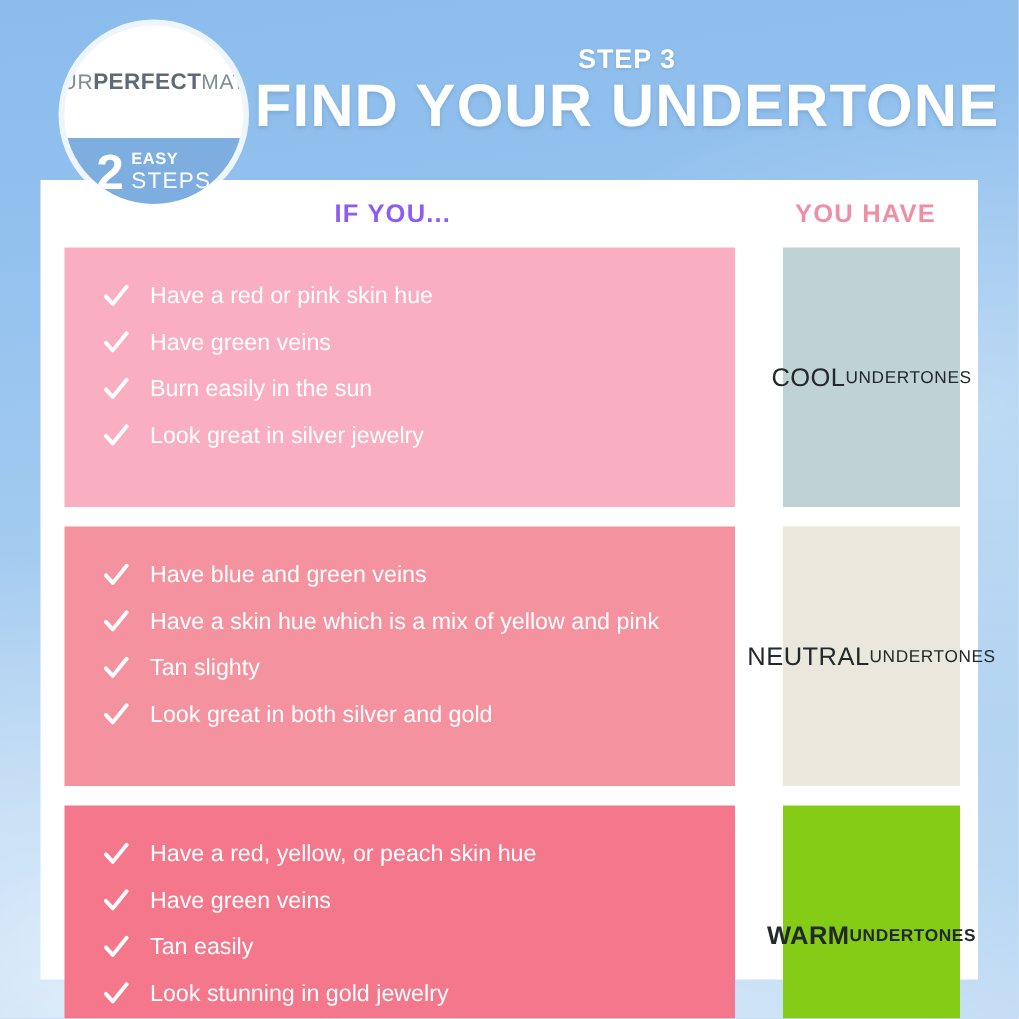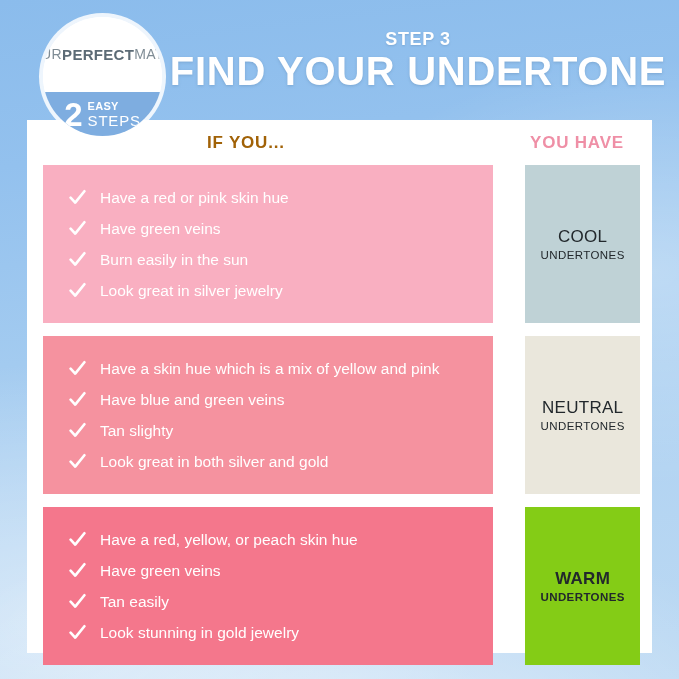--- a/index.html
+++ b/index.html
@@ -131,22 +131,22 @@
     width: 100%;
     height: 28px;
   }
   .col-header {
     position: absolute;
     font-size: 17px;
     font-weight: bold;
     letter-spacing: 0.8px;
   }
   .col-header-left {
-    left: 180px;
-    color: #a16207;
+    left: 196px;
+    color: #8b5cf6;
   }
   .col-header-right {
     left: 491px;
     width: 118px;
     text-align: center;
     color: #ef8fa6;
   }
 
   .rows {
     position: absolute;
@@ -158,21 +158,21 @@
   .row {
     display: flex;
     align-items: stretch;
     margin-bottom: 13px;
   }
   .row:last-child { margin-bottom: 0; }
 
   .criteria {
     width: 462px;
     box-sizing: border-box;
-    padding: 17px 20px 17px 26px;
+    padding: 17px 20px 32px 26px;
     display: flex;
     flex-direction: column;
     justify-content: center;
   }
   .criteria-item {
     display: flex;
     align-items: flex-start;
     color: #ffffff;
     font-size: 15.5px;
     line-height: 21px;
@@ -186,21 +186,21 @@
     position: relative;
   }
   .check-icon svg { display: block; }
   .criteria-text { flex: 1 1 auto; }
 
   .swatch {
     width: 118px;
     margin-left: 32px;
     box-sizing: border-box;
     display: flex;
-    flex-direction: column;
+    flex-direction: row;
     align-items: center;
     justify-content: center;
     color: #22282c;
   }
   .swatch-name {
     font-size: 17px;
     letter-spacing: 0.3px;
     line-height: 21px;
   }
   .swatch-sub {
@@ -284,29 +284,29 @@
           </div>
         </div>
         <div class="row">
           <div class="criteria" style="background: rgb(245, 146, 159);">
             <div class="criteria-item">
               <span class="check-icon">
                 <svg width="17" height="21" viewBox="0 0 17 21" xmlns="http://www.w3.org/2000/svg">
                   <path d="M1.6 10.6 L6.2 15.6 L15.4 4.2" fill="none" stroke="#ffffff" stroke-width="2.6" stroke-linecap="round" stroke-linejoin="round"></path>
                 </svg>
               </span>
+              <span class="criteria-text">Have blue and green veins</span>
+            </div>
+            <div class="criteria-item">
+              <span class="check-icon">
+                <svg width="17" height="21" viewBox="0 0 17 21" xmlns="http://www.w3.org/2000/svg">
+                  <path d="M1.6 10.6 L6.2 15.6 L15.4 4.2" fill="none" stroke="#ffffff" stroke-width="2.6" stroke-linecap="round" stroke-linejoin="round"></path>
+                </svg>
+              </span>
               <span class="criteria-text">Have a skin hue which is a mix of yellow and pink</span>
-            </div>
-            <div class="criteria-item">
-              <span class="check-icon">
-                <svg width="17" height="21" viewBox="0 0 17 21" xmlns="http://www.w3.org/2000/svg">
-                  <path d="M1.6 10.6 L6.2 15.6 L15.4 4.2" fill="none" stroke="#ffffff" stroke-width="2.6" stroke-linecap="round" stroke-linejoin="round"></path>
-                </svg>
-              </span>
-              <span class="criteria-text">Have blue and green veins</span>
             </div>
             <div class="criteria-item">
               <span class="check-icon">
                 <svg width="17" height="21" viewBox="0 0 17 21" xmlns="http://www.w3.org/2000/svg">
                   <path d="M1.6 10.6 L6.2 15.6 L15.4 4.2" fill="none" stroke="#ffffff" stroke-width="2.6" stroke-linecap="round" stroke-linejoin="round"></path>
                 </svg>
               </span>
               <span class="criteria-text">Tan slighty</span>
             </div>
             <div class="criteria-item">

